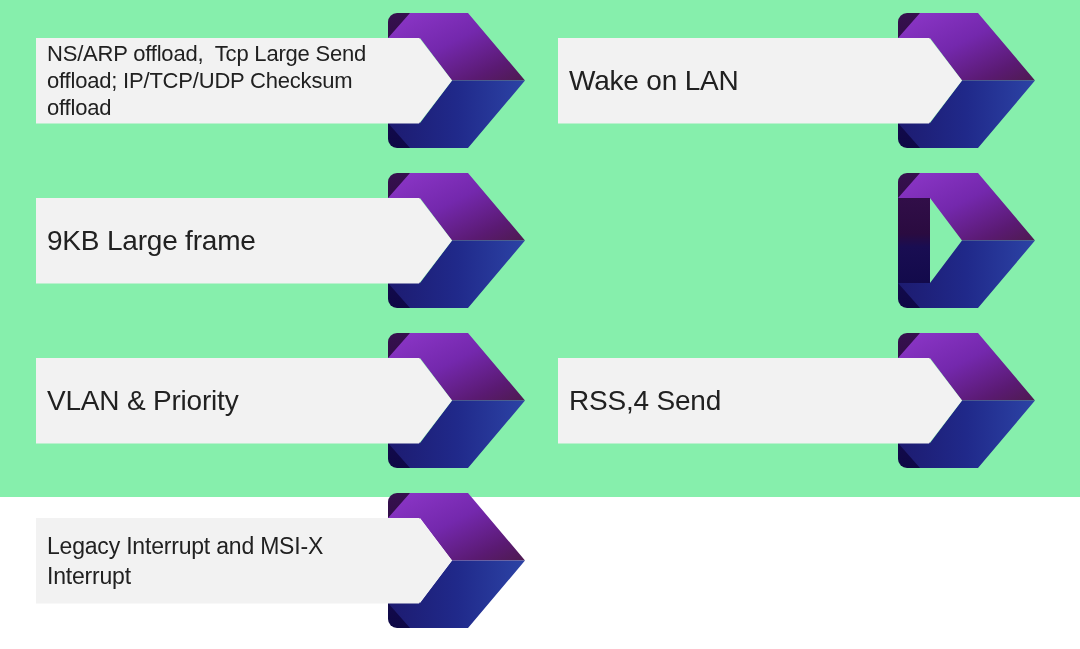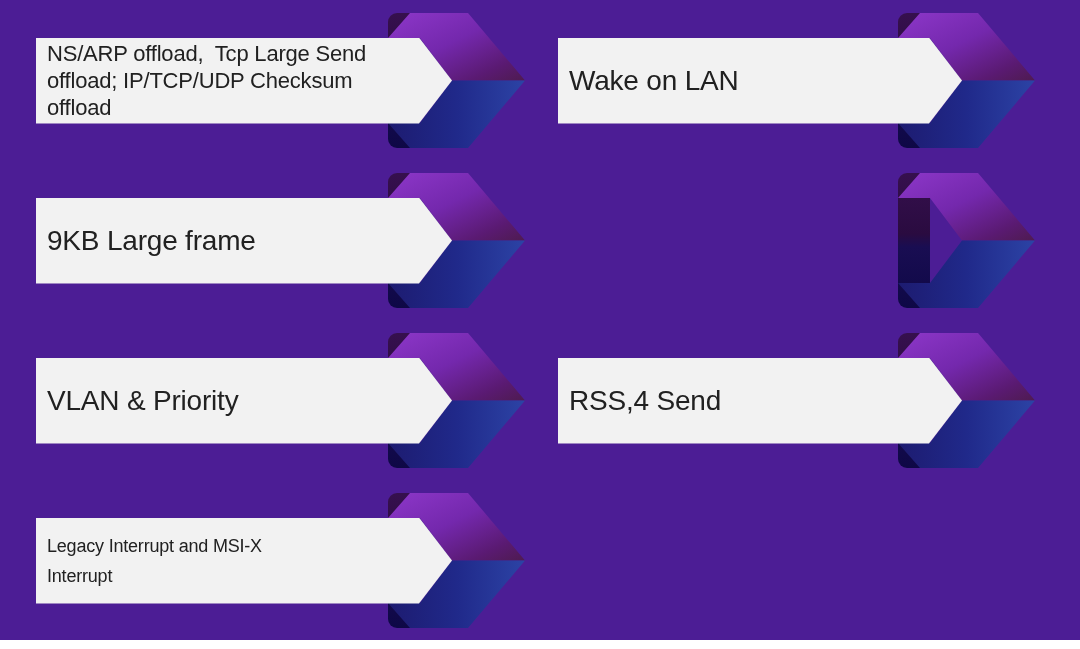--- a/index.html
+++ b/index.html
@@ -1,20 +1,20 @@
 <!DOCTYPE html>
 <html><head>
 <meta charset="utf-8">
 <style>
   html,body{margin:0;padding:0;}
   body{
     width:1080px;height:649px;background:#ffffff;overflow:hidden;
     font-family:"Liberation Sans","DejaVu Sans",sans-serif;
   }
-  .canvas{position:relative;width:1080px;height:640px;background:#4c1d95;}
+  .canvas{position:relative;width:1080px;height:497px;background:#86efac;}
   .grid{
     position:absolute;left:36px;top:13px;
     display:grid;
     grid-template-columns:489px 477px;
     column-gap:33px;row-gap:25px;
     grid-auto-rows:135px;
   }
   .item{position:relative;width:100%;height:135px;}
   .arrow{position:absolute;right:0;top:0;width:137px;height:135px;display:block;}
   .bar{
@@ -25,21 +25,21 @@
     clip-path:polygon(0 0, calc(100% - 33px) 0, 100% 50%, calc(100% - 33px) 100%, 0 100%);
     z-index:2;
   }
   .item:nth-child(odd) .bar{width:416px;}
   .item:nth-child(even) .bar{width:404px;}
   .txt{
     color:#212121;white-space:pre-wrap;
     letter-spacing:-0.2px;
   }
   .small{font-size:22px;line-height:27px;}
-  .medium{font-size:18px;line-height:30px;}
+  .medium{font-size:23px;line-height:30px;}
   .large{font-size:28px;line-height:1.2;}
   .defs-holder{position:absolute;width:0;height:0;}
 </style>
 </head>
 <body>
 
 <svg class="defs-holder" aria-hidden="true">
   <defs>
     <linearGradient id="gStrip" x1="0" y1="0" x2="0" y2="1">
       <stop offset="0" stop-color="#36104e"></stop>

